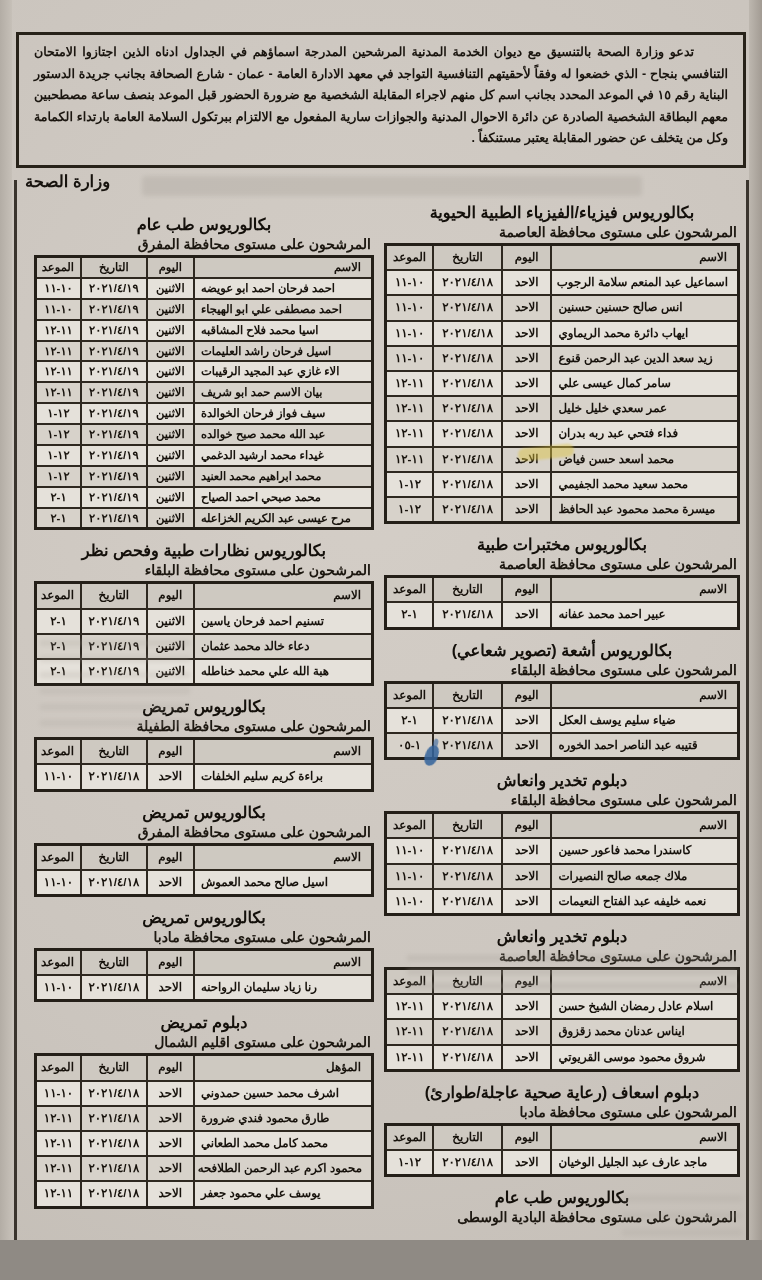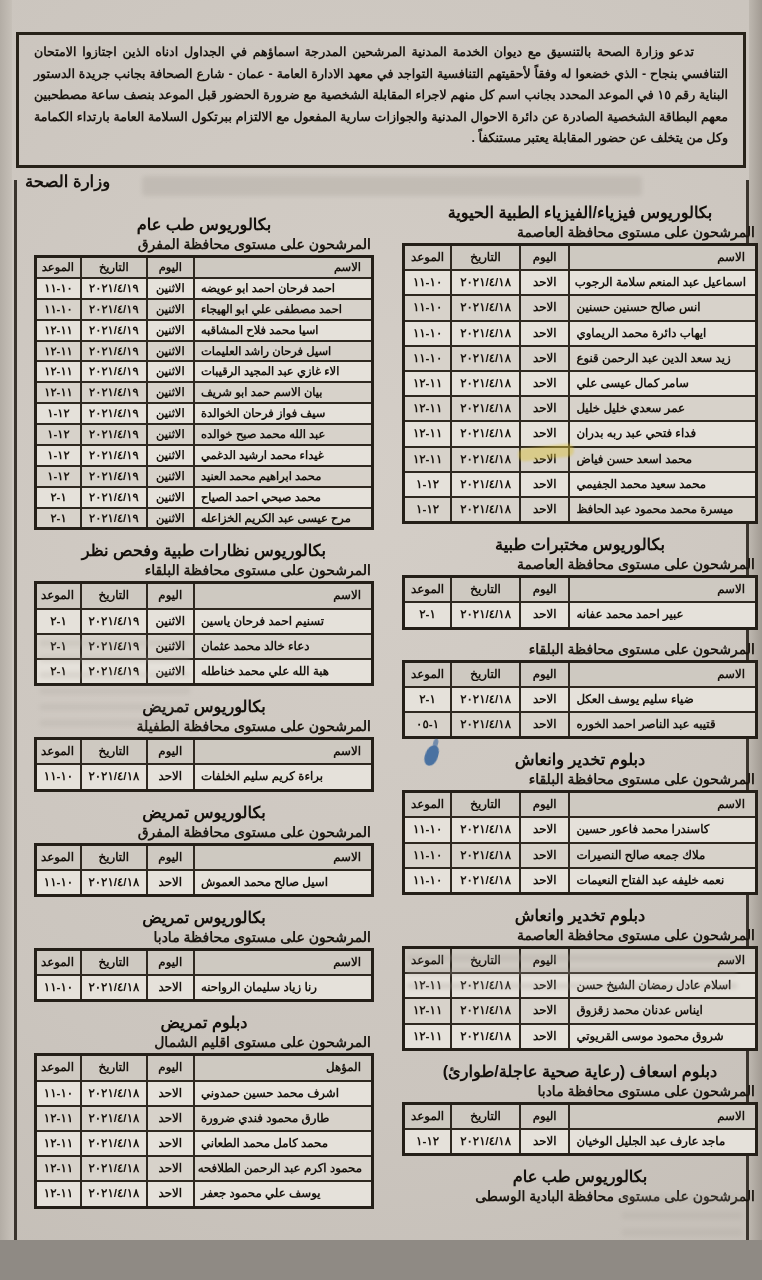--- a/index.html
+++ b/index.html
@@ -24,21 +24,21 @@
     position:absolute; top:32px; left:16px; right:16px; height:136px;
     border:3px solid #272219; padding:7px 15px 5px 15px; box-sizing:border-box;
   }
   .intro-box p{
     margin:0; font-size:12.6px; font-weight:bold; line-height:21.5px;
     text-align:justify; text-indent:34px; color:#1a150f;
   }
   .ministry{position:absolute; top:172px; left:25px; font-size:16.5px; font-weight:bold;text-align:center;}
 
   .col{position:absolute;}
-  .col-right{top:200px; right:4px; width:356px;}
+  .col-right{top:200px; right:22px; width:356px;}
   .col-left {top:212px; left:34px;  width:340px;}
 
   .section{margin-bottom:11px;}
   .sec-title{margin:3px 0 2px 0; text-align:center; font-size:16.2px; font-weight:bold; color:#14100b;}
   .sec-sub{font-size:14px; font-weight:bold; text-align:right; margin:0 3px 3px 0; color:#1c1710;}
 
   table.sched{width:100%; border-collapse:collapse; table-layout:fixed;
     border:3px solid #241f18; margin:0 0 6px 0;}
   table.sched th, table.sched td{
     border:2px solid #2e2820; padding:5px 6px; font-size:11.8px; font-weight:bold;
@@ -188,20 +188,21 @@
             <tr>
               <td class="c-name">عبير احمد محمد عفانه</td>
               <td class="c-day">الاحد</td>
               <td class="c-date">٢٠٢١/٤/١٨</td>
               <td class="c-time">١-٢</td>
             </tr>
           </tbody>
         </table>
       </div>
       <div class="section">
+        <h2 class="sec-title">بكالوريوس أشعة (تصوير شعاعي)</h2>
         <div class="sec-sub">المرشحون على مستوى محافظة البلقاء</div>
         <table class="sched">
           <colgroup>
             <col style="width: 53%;">
             <col style="width: 14%;">
             <col style="width: 19.5%;">
             <col style="width: 13.5%;">
           </colgroup>
           <thead>
             <tr>

